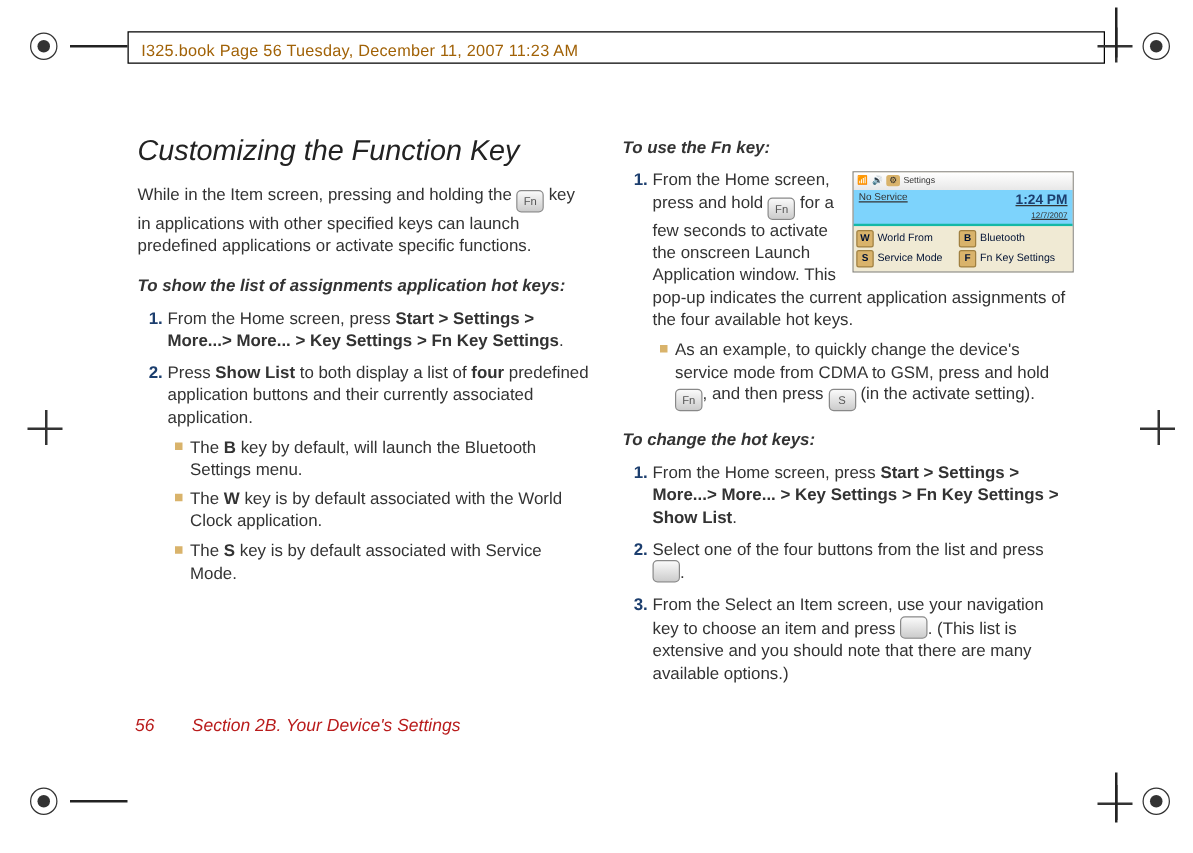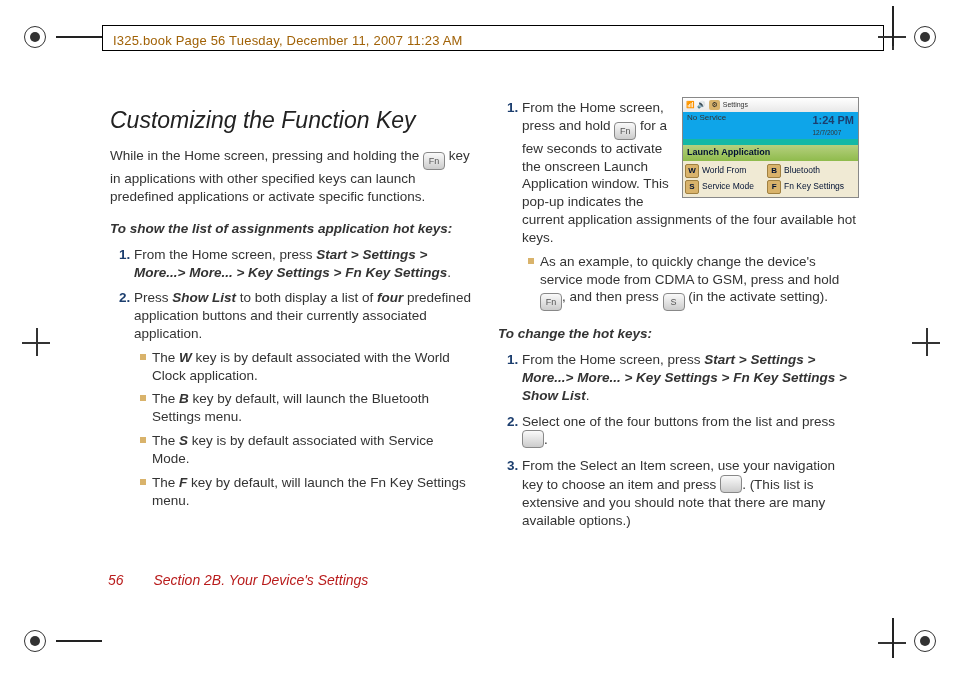--- a/index.html
+++ b/index.html
@@ -121,21 +121,21 @@
   }
   ul.sub > li::before {
     content: "";
     position: absolute;
     left: 0;
     top: 5px;
     width: 6px;
     height: 6px;
     background: #d9b36b;
   }
-  .bi { font-weight: bold; font-style: italic; }
+  .bi { font-weight: bold; }
   .key-icon {
     display: inline-block;
     vertical-align: -4px;
     width: 20px;
     height: 16px;
     border-radius: 4px;
     background: linear-gradient(#fafafa,#ccc);
     border: 1px solid #888;
     position: relative;
     font-size: 9px;
@@ -168,21 +168,21 @@
     background: linear-gradient(#fff,#e8e8e8);
     display: flex;
     align-items: center;
     gap:3px;
     padding:0 3px;
   }
   .ss-top span { font-size:7px; color:#333; }
   .ss-top .pill{background:#d9b36b;color:#222;border-radius:2px;padding:0 2px;}
   .ss-status {
     display:flex; justify-content:space-between; padding:1px 4px;
-    background:#0ea5e9; border-bottom:6px solid #14b8a6;
+    background:#7dd3fc; border-bottom:2px solid #14b8a6;text-decoration:underline;
   }
   .ss-status .time{font-weight:bold; color:#1c3e6e; font-size:11px;}
   .ss-la-head {
     background: linear-gradient(#b6d07f,#8fbb4c);
     color:#013; font-weight:bold; font-size:9px;
     padding:2px 4px;
   }
   .ss-grid {
     display:flex; flex-wrap:wrap;
     background:#f0ead4;
@@ -218,56 +218,55 @@
 </div>
 
 <div class="page-header-border"></div>
 <div class="page-header">I325.book  Page 56  Tuesday, December 11, 2007  11:23 AM</div>
 
 <div class="page-content">
 
   <div class="col">
     <h2 class="section-title">Customizing the Function Key</h2>
     <p>
-      <span>While in the Home screen, pressing and holding the </span><span class="key-icon">Fn</span><span> key in applications with other specified keys can launch predefined applications or activate specific functions.</span>
+      <span>While in the Item screen, pressing and holding the </span><span class="key-icon">Fn</span><span> key in applications with other specified keys can launch predefined applications or activate specific functions.</span>
     </p>
     <p class="sub-head">To show the list of assignments application hot keys:</p>
     <ol class="steps">
       <li>
         <span>From the Home screen, press </span><span class="bi">Start &gt; Settings &gt; More...&gt; More... &gt; Key Settings &gt; Fn Key Settings</span><span>.</span>
       </li>
       <li>
         <span>Press </span><span class="bi">Show List</span><span> to both display a list of </span><span class="bi">four</span><span> predefined application buttons and their currently associated application.</span>
         <ul class="sub">
+          <li><span>The </span><span class="bi">B</span><span> key by default, will launch the Bluetooth Settings menu.</span></li>
           <li><span>The </span><span class="bi">W</span><span> key is by default associated with the World Clock application.</span></li>
-          <li><span>The </span><span class="bi">B</span><span> key by default, will launch the Bluetooth Settings menu.</span></li>
           <li><span>The </span><span class="bi">S</span><span> key is by default associated with Service Mode.</span></li>
-          <li><span>The </span><span class="bi">F</span><span> key by default, will launch the Fn Key Settings menu.</span></li>
         </ul>
       </li>
     </ol>
   </div>
 
   <div class="col">
+    <p class="sub-head">To use the Fn key:</p>
 
     <div class="screenshot">
       <div class="ss-top">
         <span>📶</span>
           <span>🔊</span>
         <span class="pill">⚙</span>
         <span>Settings</span>
       </div>
       <div class="ss-status">
         <span>No Service</span>
-        <span style="">
+        <span style="text-align:right">
           <span class="time">1:24 PM</span><br>
           <span style="font-size:6.5px">12/7/2007</span>
         </span>
       </div>
-      <div class="ss-la-head">Launch Application</div>
       <div class="ss-grid">
         <div class="ss-cell">
             <span class="k">W</span>
             <span>World From</span>
           </div>
         <div class="ss-cell">
             <span class="k">B</span>
             <span>Bluetooth</span>
           </div>
         <div class="ss-cell">

